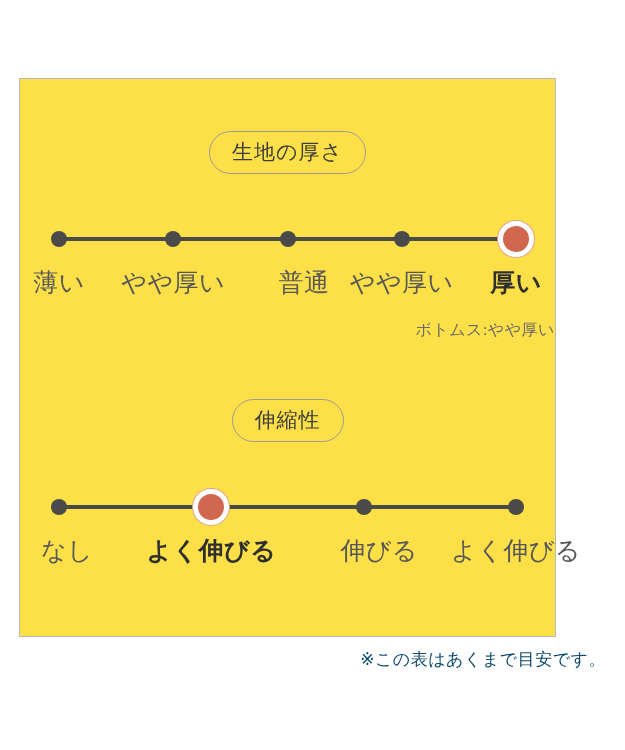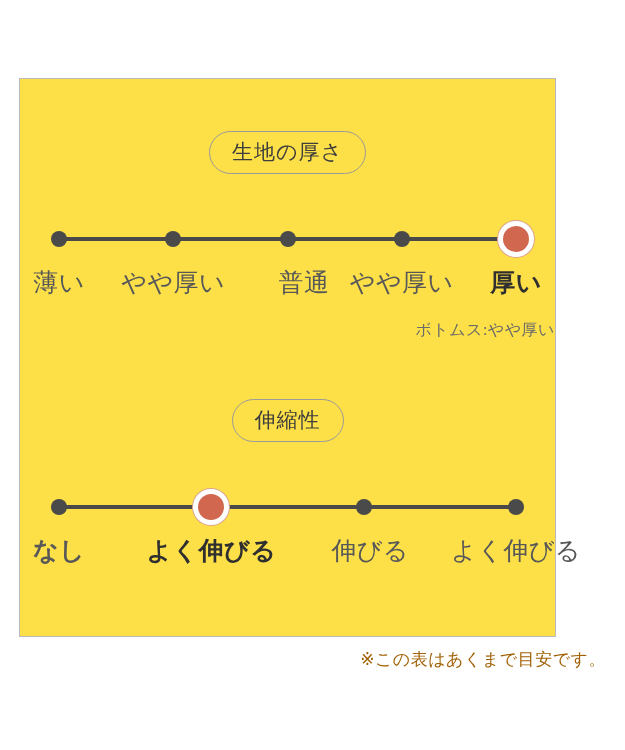--- a/index.html
+++ b/index.html
@@ -110,21 +110,21 @@
     white-space: nowrap;
     font-family: Liberation Serif, serif;
   }
 
   
   #footer-note {
     position: absolute;
     right: 19px;
     top: 648px;
     font-size: 17px;
-    color: #a16207;
+    color: #0c4a6e;
     letter-spacing: 0.5px;
     white-space: nowrap;
   }
 
   
   #section-thickness { position: absolute; left: 0; top: 52px; width: 100%; }
   #section-stretch   { position: absolute; left: 0; top: 320px; width: 100%; }
   .scale-block       { width: 505px; }
   .sub-note          { margin-top: 20px; }
   .scale-area        { margin-top: 48px; }
@@ -170,23 +170,23 @@
     <div class="scale-area">
       <div class="scale-block">
         <div class="scale-track-wrap">
           <div class="scale-line" style="left: 24px; width: 457px;"></div>
           <div class="dot" style="left: 24px;"></div>
           <div class="dot selected" style="left: 176.333px;"></div>
           <div class="dot" style="left: 328.667px;"></div>
           <div class="dot" style="left: 481px;"></div>
         </div>
         <div class="labels">
-          <span class="label" style="left: 24px; font-weight: bold;">なし</span>
+          <span class="label" style="left: 32px;">なし</span>
           <span class="label selected" style="left: 176.333px;">よく伸びる</span>
-          <span class="label" style="left: 335px;">伸びる</span>
+          <span class="label" style="left: 344px;">伸びる</span>
           <span class="label" style="left: 481px;">よく伸びる</span>
         </div>
       </div>
     </div>
   </div>
 
 </div>
 
 <div id="footer-note">※この表はあくまで目安です。</div>
 

